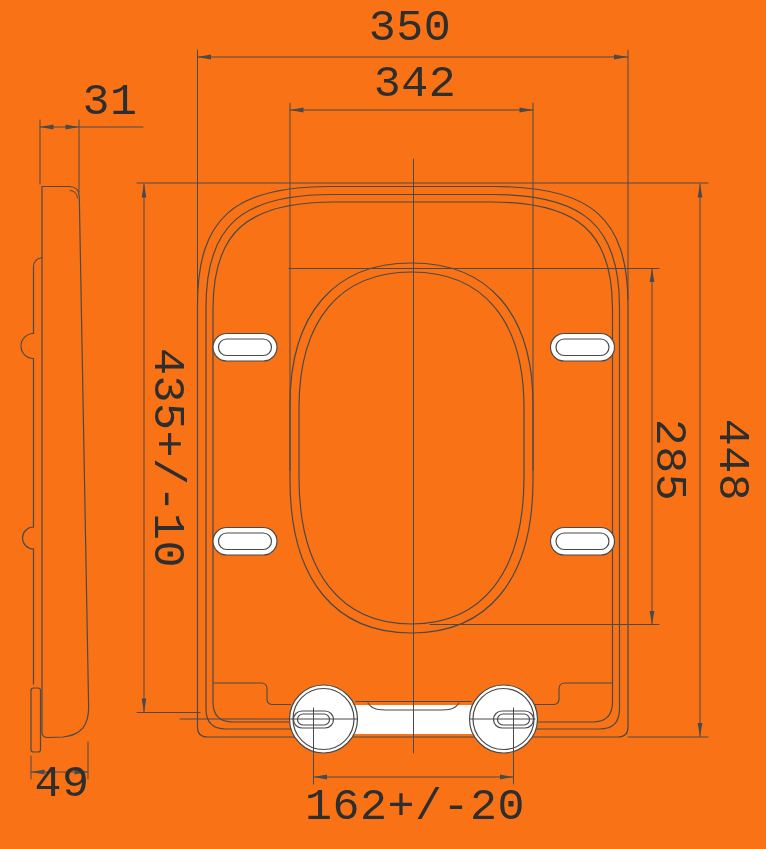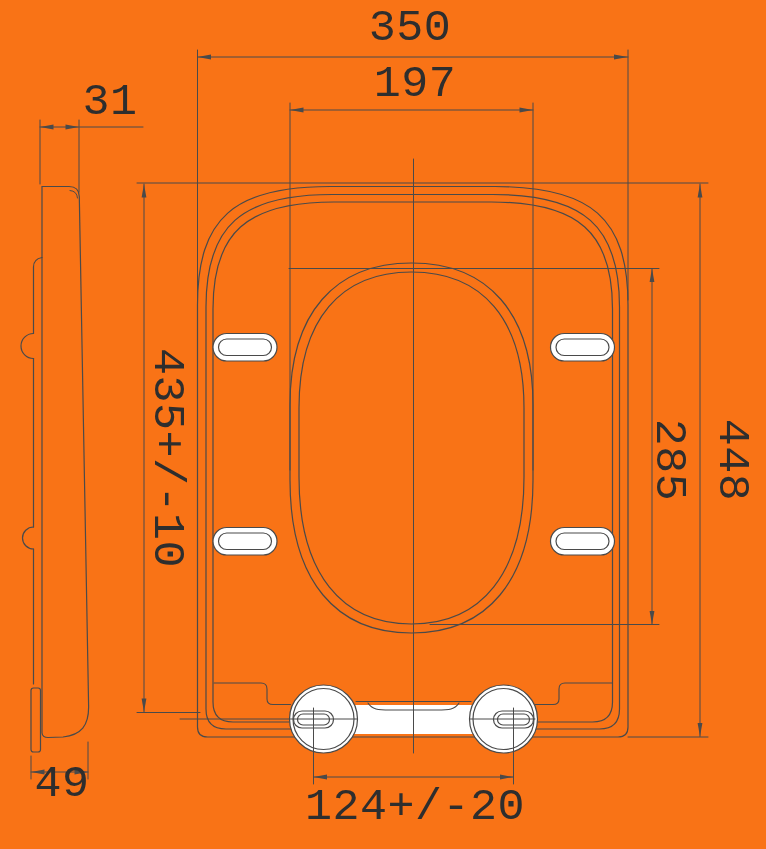--- a/index.html
+++ b/index.html
@@ -147,26 +147,26 @@
       <polygon points="652,624.5 649.6,611 654.4,611"></polygon>
       <polygon points="313.5,777 327,774.6 327,779.4"></polygon>
       <polygon points="513.5,777 500,774.6 500,779.4"></polygon>
       <polygon points="31,772 44.5,769.6 44.5,774.4"></polygon>
       <polygon points="88,772 74.5,769.6 74.5,774.4"></polygon>
     </g>
   </svg>
 
   <div class="dim-label" style="left:410px;top:28px">350</div>
 
-  <div class="dim-label" style="left:415px;top:84px">197</div>
+  <div class="dim-label" style="left:415px;top:84px">342</div>
 
   <div class="dim-label" style="left:110px;top:102px">31</div>
 
   <div class="dim-label vert" style="left:166px;top:458px">435+/-10</div>
 
   <div class="dim-label vert" style="left:731px;top:460px">448</div>
 
   <div class="dim-label vert" style="left:668px;top:460px">285</div>
 
-  <div class="dim-label" style="left:415px;top:807px">124+/-20</div>
+  <div class="dim-label" style="left:415px;top:807px">162+/-20</div>
 
   <div class="dim-label" style="left:62px;top:784px">49</div>
 </div>
 
 </body></html>

